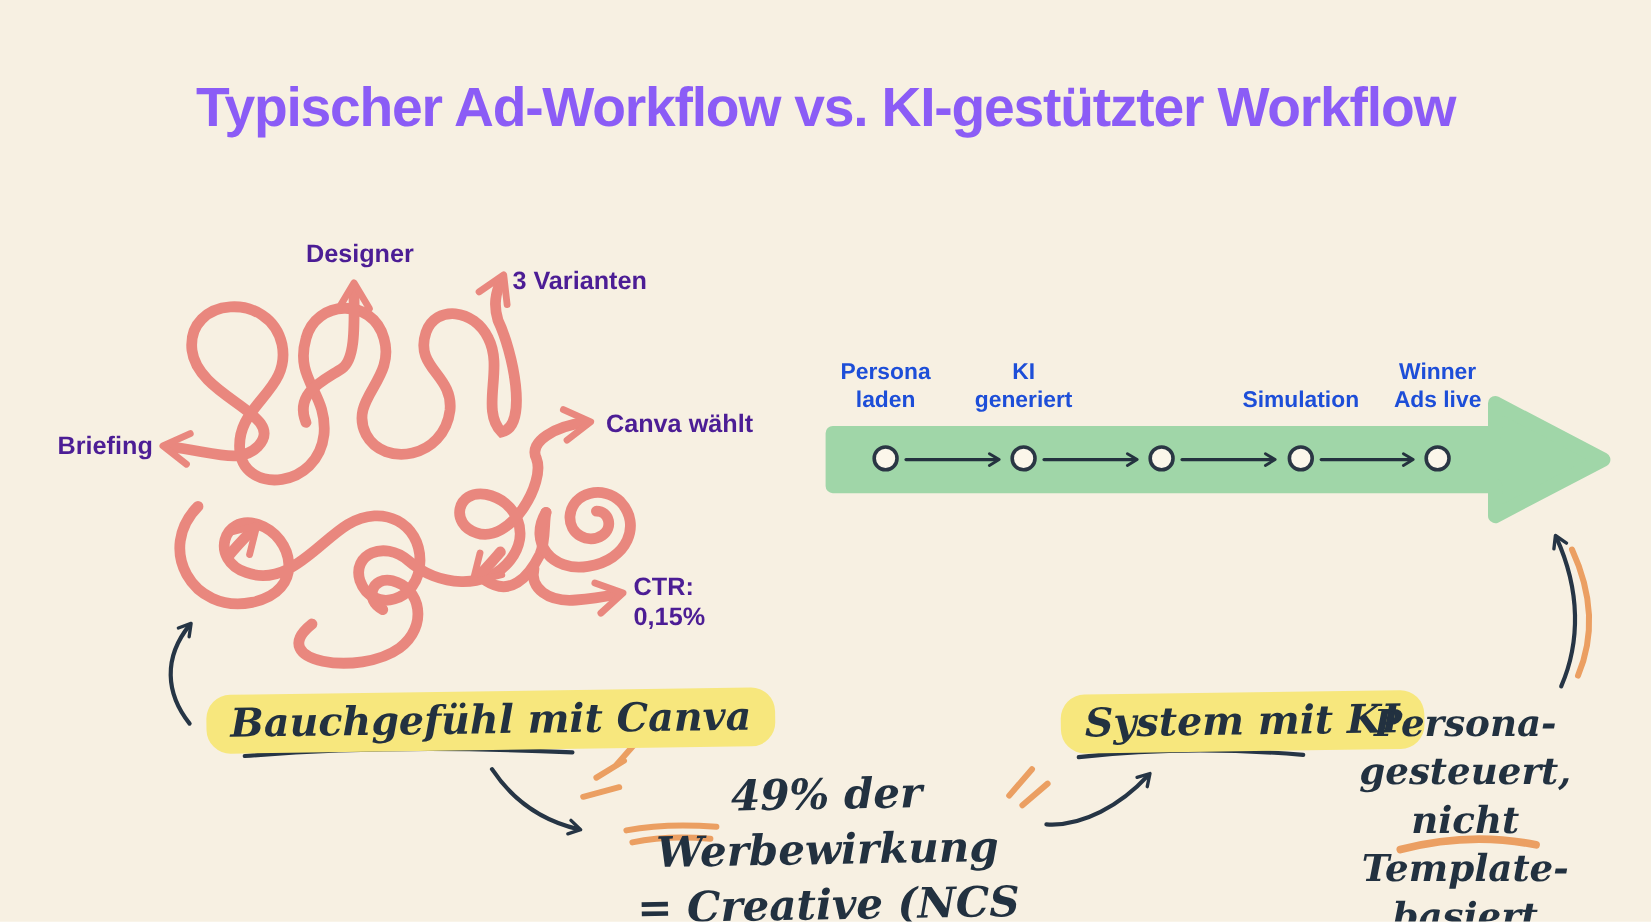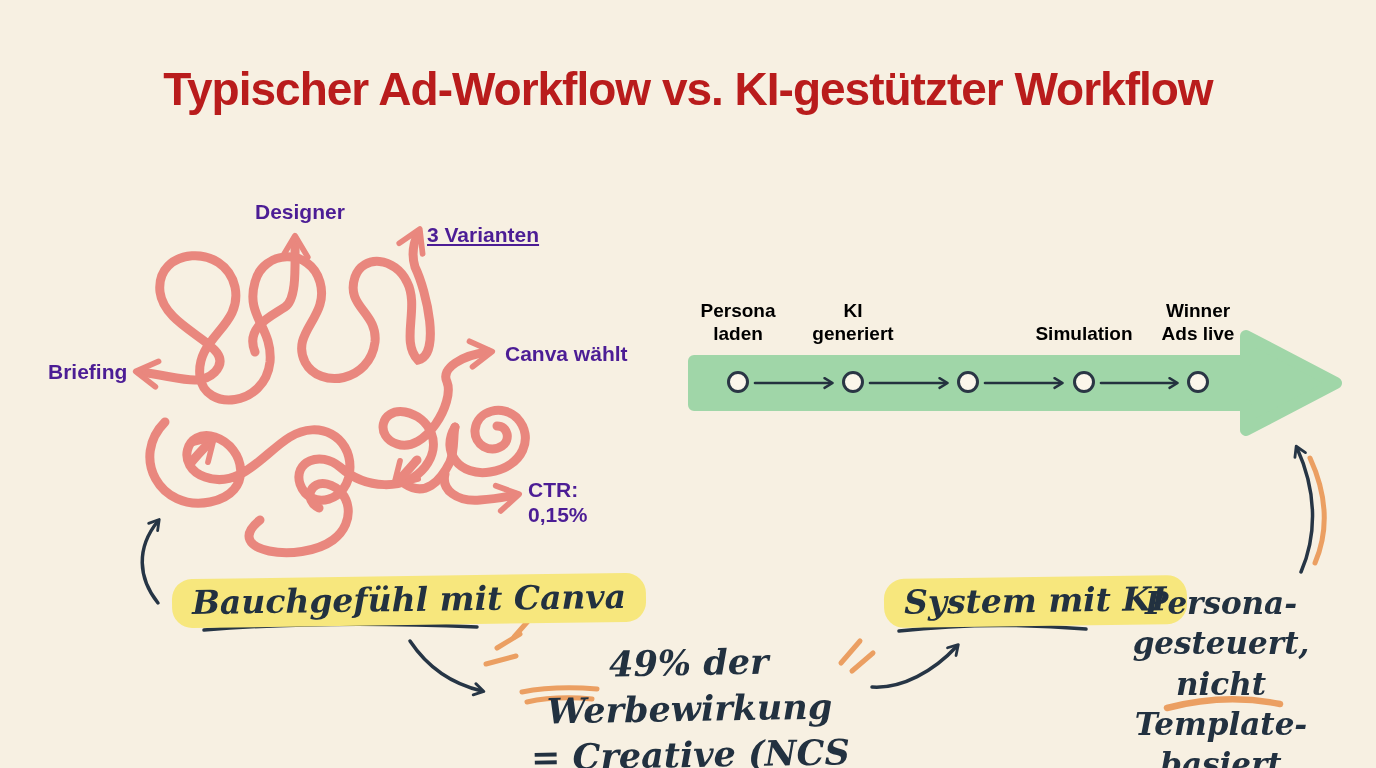--- a/index.html
+++ b/index.html
@@ -4,41 +4,41 @@
 <style>
   html,body{margin:0;padding:0;}
   .canvas{
     position:relative; width:1376px; height:768px;
     background:#f7f0e2; overflow:hidden;
     font-family:"Liberation Sans", sans-serif;
   }
   .title{
     position:absolute; left:0; top:62px; width:1376px; margin:0;
     text-align:center; font-size:46px; font-weight:800;
-    letter-spacing:-1px; color:#b91c1c;
+    letter-spacing:-1px; color:#8b5cf6;
   }
   
   .lab{
     position:absolute; font-size:21px; font-weight:700; color:#4c1d95;
     white-space:nowrap; line-height:1.2;
   }
   .lab-designer{left:255px; top:199px;}
-  .lab-variants{left:427px; top:222px;text-decoration:underline;}
+  .lab-variants{left:427px; top:222px;}
   .lab-briefing{left:48px;  top:359px;}
   .lab-chef{left:505px; top:341px;}
   .lab-ctr{left:528px; top:477px; white-space:normal;}
   .svg-abs{position:absolute;}
   .scribble{left:105px; top:222px;}
   .flow{left:0; top:0;}
   .overlay{left:0; top:0; z-index:5;}
   
   .step-label{
     position:absolute; top:288px; height:58px;
     display:flex; align-items:flex-end; justify-content:center;
-    text-align:center; font-size:19px; font-weight:700; color:#000000;
+    text-align:center; font-size:19px; font-weight:700; color:#1d4ed8;
     line-height:1.25;
   }
   .step-node{
     position:absolute; top:371px; width:22px; height:22px;
     border:3px solid #2a3644; border-radius:50%;
     background:#fbf6ea; box-sizing:border-box; z-index:3;
   }
   
   .hand{
     font-family:"DejaVu Serif", serif; font-style:italic; font-weight:700;

